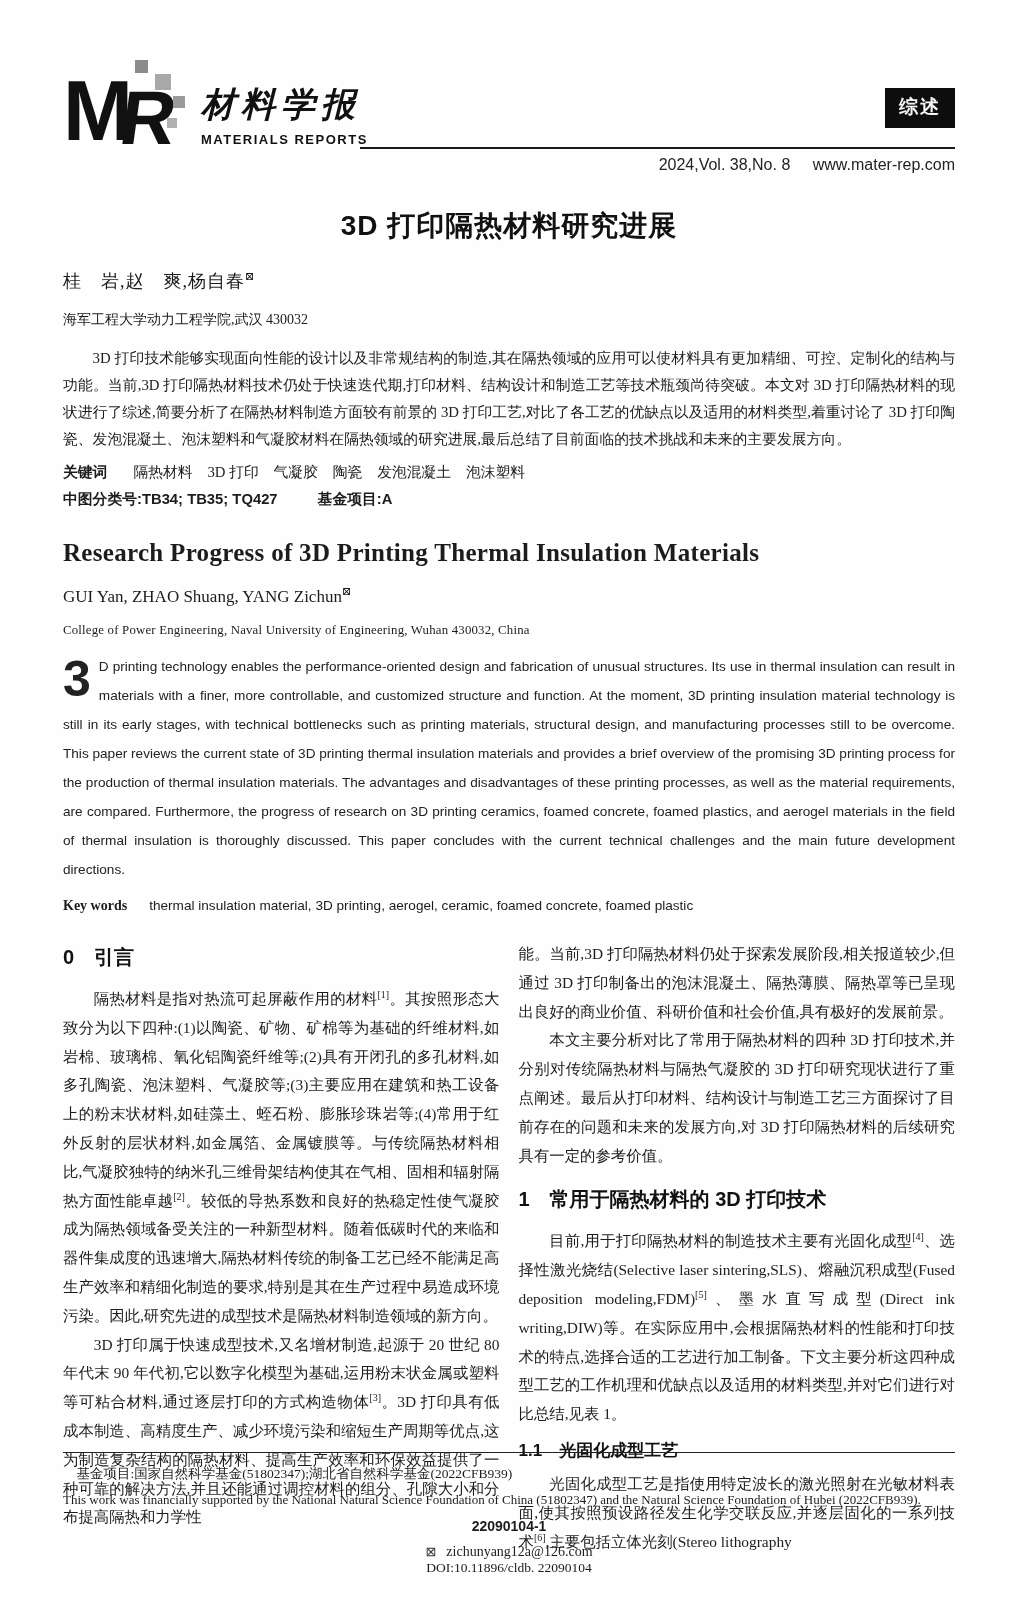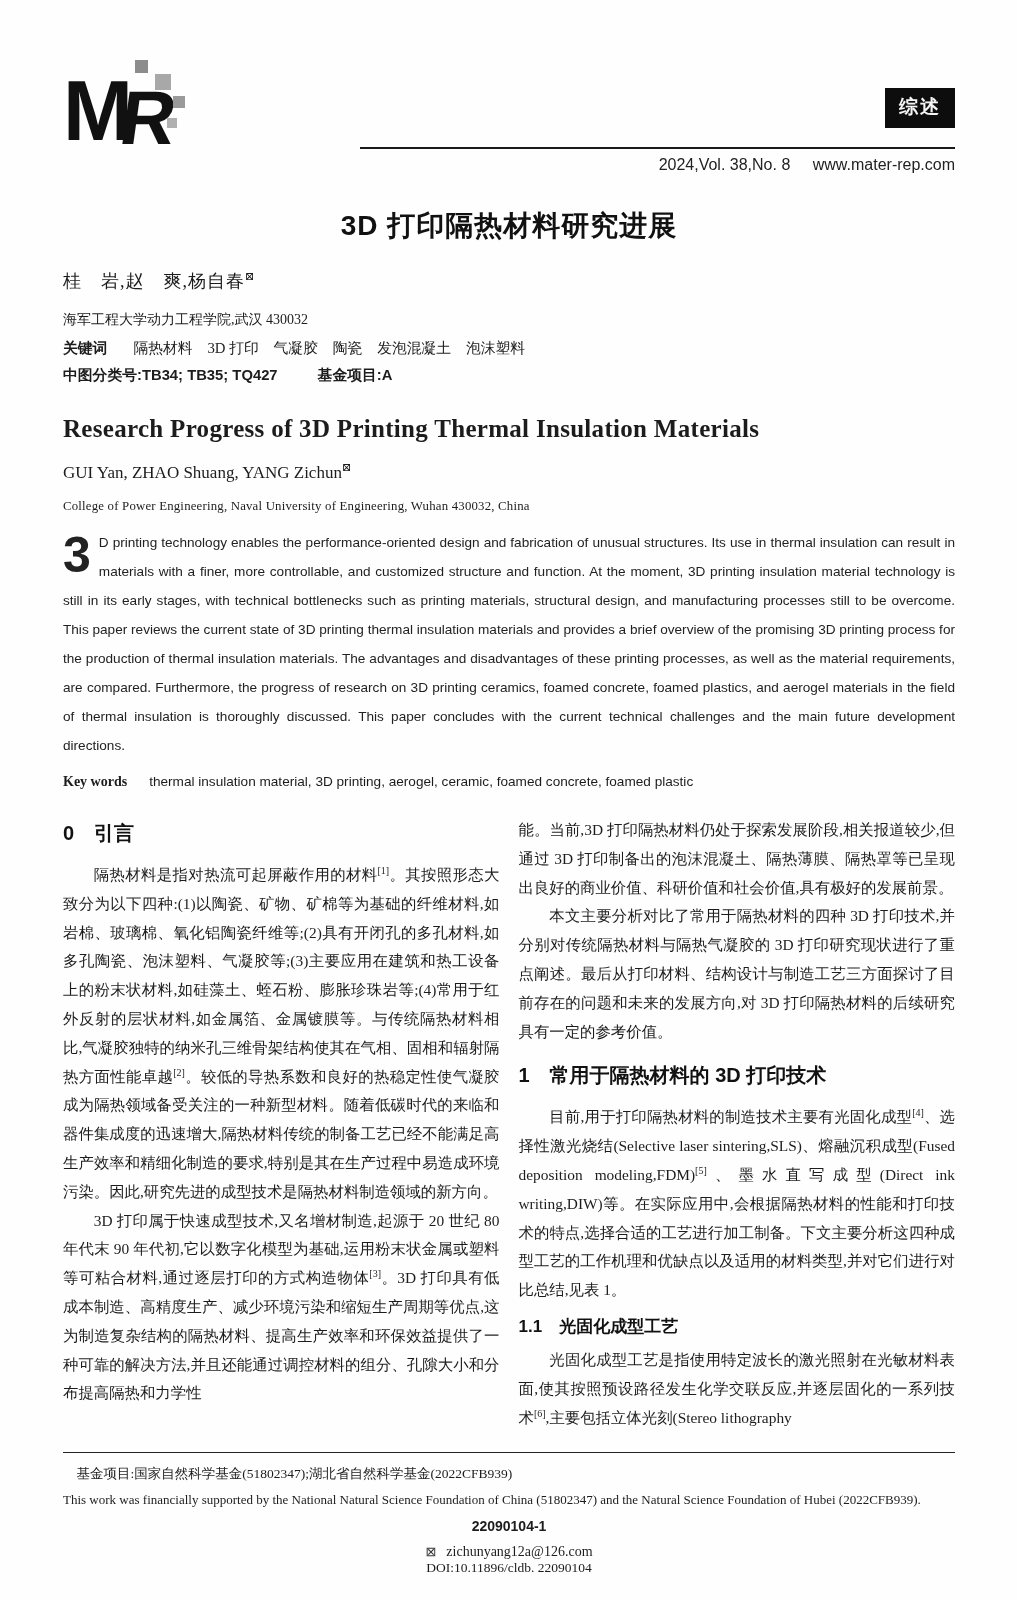--- a/index.html
+++ b/index.html
@@ -82,37 +82,42 @@
     <div class="header">
       <div class="logo">
         <div class="mr-mark">
           <span class="mr-m">M</span>
           <span class="mr-r">R</span>
           <span class="px px1"></span>
           <span class="px px2"></span>
           <span class="px px3"></span>
           <span class="px px4"></span>
         </div>
+        <div class="logo-text">
+          <div class="logo-cn">材料学报</div>
+          <div class="logo-en">MATERIALS REPORTS</div>
+        </div>
       </div>
       <div class="header-rule"></div>
       <div class="badge">综述</div>
       <div class="issue-line">
         <span>2024,Vol. 38,No. 8</span>
         <span class="web">www.mater-rep.com</span>
       </div>
     </div>
 
     <h1 class="title-cn">3D 打印隔热材料研究进展</h1>
 
     <div class="authors-cn">
       <span>桂　岩,赵　爽,杨自春</span><sup class="mail">⊠</sup>
     </div>
 
     <div class="affil-cn">海军工程大学动力工程学院,武汉 430032</div>
 
+    <p class="abstract-cn">3D 打印技术能够实现面向性能的设计以及非常规结构的制造,其在隔热领域的应用可以使材料具有更加精细、可控、定制化的结构与功能。当前,3D 打印隔热材料技术仍处于快速迭代期,打印材料、结构设计和制造工艺等技术瓶颈尚待突破。本文对 3D 打印隔热材料的现状进行了综述,简要分析了在隔热材料制造方面较有前景的 3D 打印工艺,对比了各工艺的优缺点以及适用的材料类型,着重讨论了 3D 打印陶瓷、发泡混凝土、泡沫塑料和气凝胶材料在隔热领域的研究进展,最后总结了目前面临的技术挑战和未来的主要发展方向。</p>
 
     <div class="kw-row">
       <span class="kw-label">关键词</span><span>隔热材料　3D 打印　气凝胶　陶瓷　发泡混凝土　泡沫塑料</span>
     </div>
 
     <div class="clc-row">
       <span>中图分类号:TB34; TB35; TQ427</span><span class="clc-gap"></span><span>基金项目:A</span>
     </div>
 
     <h2 class="title-en">Research Progress of 3D Printing Thermal Insulation Materials</h2>

